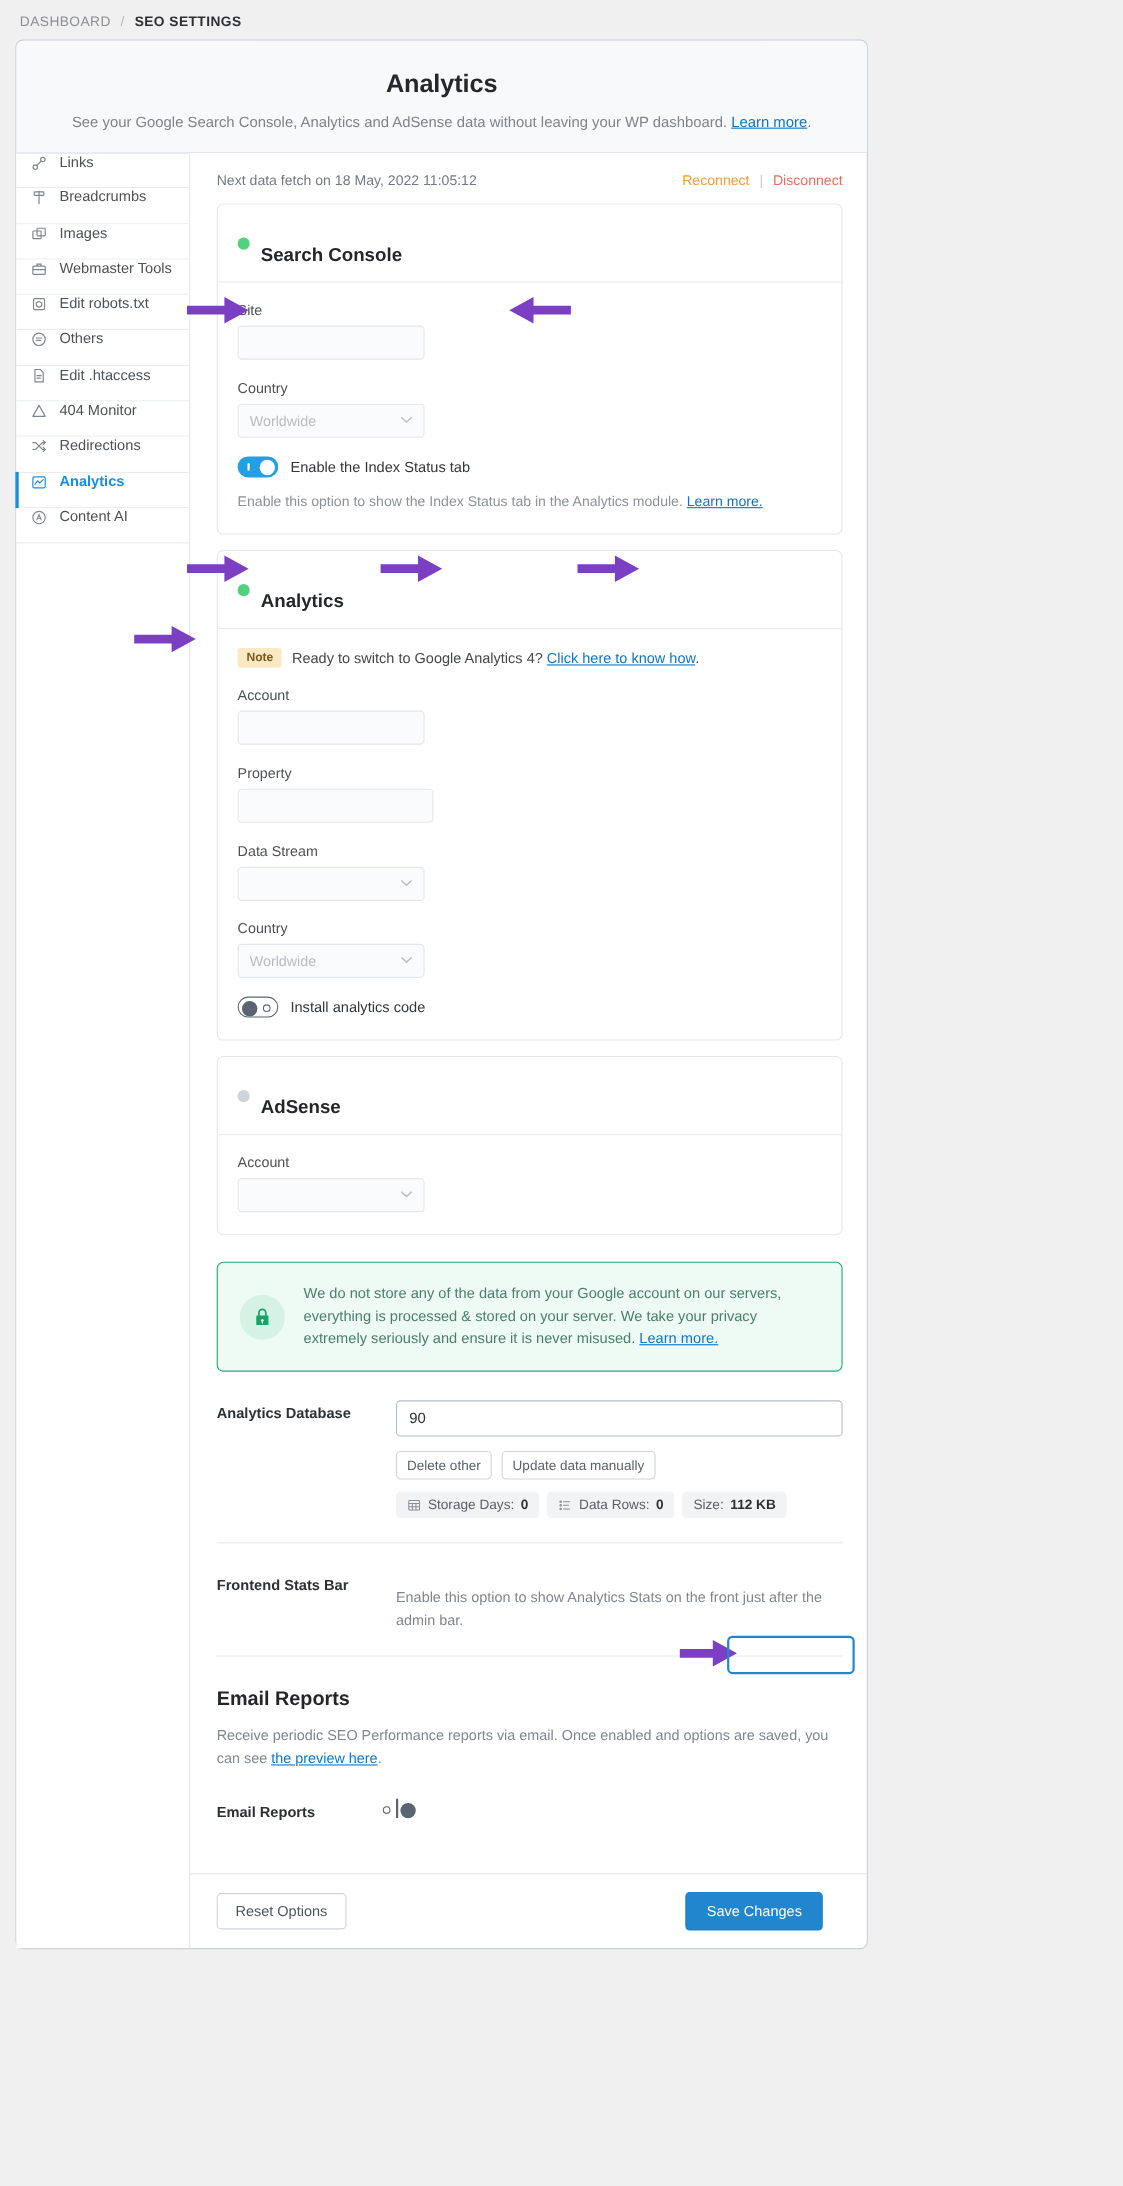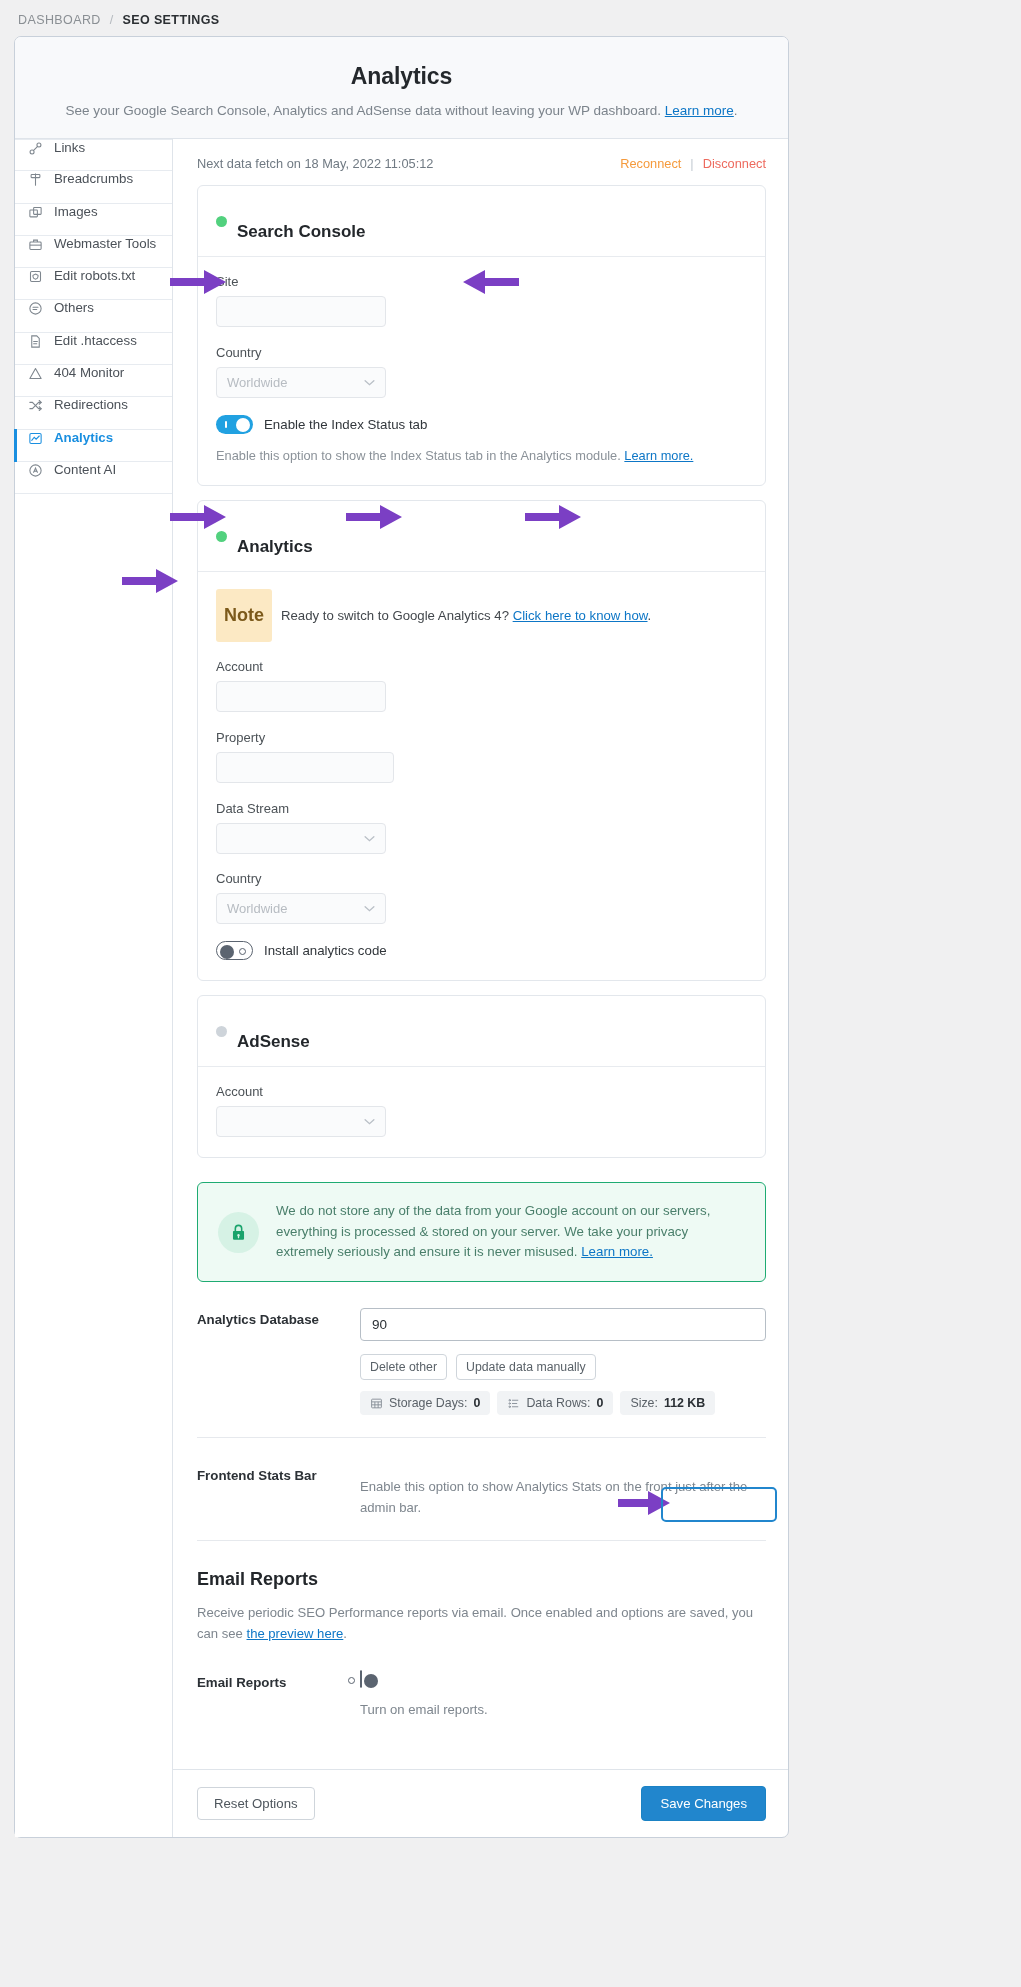--- a/index.html
+++ b/index.html
@@ -178,22 +178,22 @@
     border:1.5px solid #5b6470;
   }
   .toggle-label { font-size:13.3px; color:#31363b; }
   .help-text { margin-top:12px; font-size:12.8px; color:#8b9299; line-height:1.5; }
   .help-text a { color:#0d76c6; text-decoration:underline; }
 
   
   .note-line { display:flex; align-items:center; gap:9px; margin-bottom:17px; }
   .note-badge {
     background:#fce9c4; color:#7c5a1b;
-    font-size:18px; font-weight:700;
-    padding:16px 8px; border-radius:3px;
+    font-size:11px; font-weight:700;
+    padding:3px 8px; border-radius:3px;
   }
   .note-text { font-size:13.2px; color:#42474c; }
   .note-text a { color:#0d76c6; text-decoration:underline; }
 
   
   .privacy {
     margin:24px 22px 0 24px;
     border:1.5px solid #1eab72;
     background:#eefaf4;
     border-radius:6px;
@@ -257,21 +257,21 @@
     margin:13px 0 0; font-size:13.1px; color:#7e868e; line-height:1.6;
   }
   .section-p a { color:#0d76c6; text-decoration:underline; }
 
   .srow.no-border-top { border-bottom:none; }
 
   
   .card-foot {
     border-top:1px solid #dfe4ea;
     margin-top:26px;
-    padding:16px 22px 16px 24px;
+    padding:16px 40px 16px 24px;
     display:flex; align-items:center; justify-content:space-between;
   }
   .reset-btn {
     border:1px solid #cfd5db; border-radius:4px; background:#fff;
     font-size:13.2px; color:#4e565d; padding:8px 16px; cursor:pointer;
   }
   .save-btn {
     border:1px solid #1b82c4; border-radius:4px; background:#2186cd;
     font-size:13.2px; color:#fff; padding:9px 18px; cursor:pointer;
     font-weight:400;
@@ -616,21 +616,20 @@
 
         <h2 class="section-h2">Email Reports</h2>
         <p class="section-p"><span>Receive periodic SEO Performance reports via email. Once enabled and options are saved, you can see </span><a href="#">the preview here</a><span>.</span></p>
 
         <div class="srow no-border-top">
           <div class="srow-label">Email Reports</div>
           <div class="srow-ctrl">
             <span class="switch off">
               <span class="knob"></span><span class="ring"></span>
             </span>
-            <div class="desc">Turn on email reports.</div>
           </div>
         </div>
       </div>
 
       <div class="card-foot">
         <button class="reset-btn">Reset Options</button>
         <button class="save-btn">Save Changes</button>
       </div>
 
     </div>

